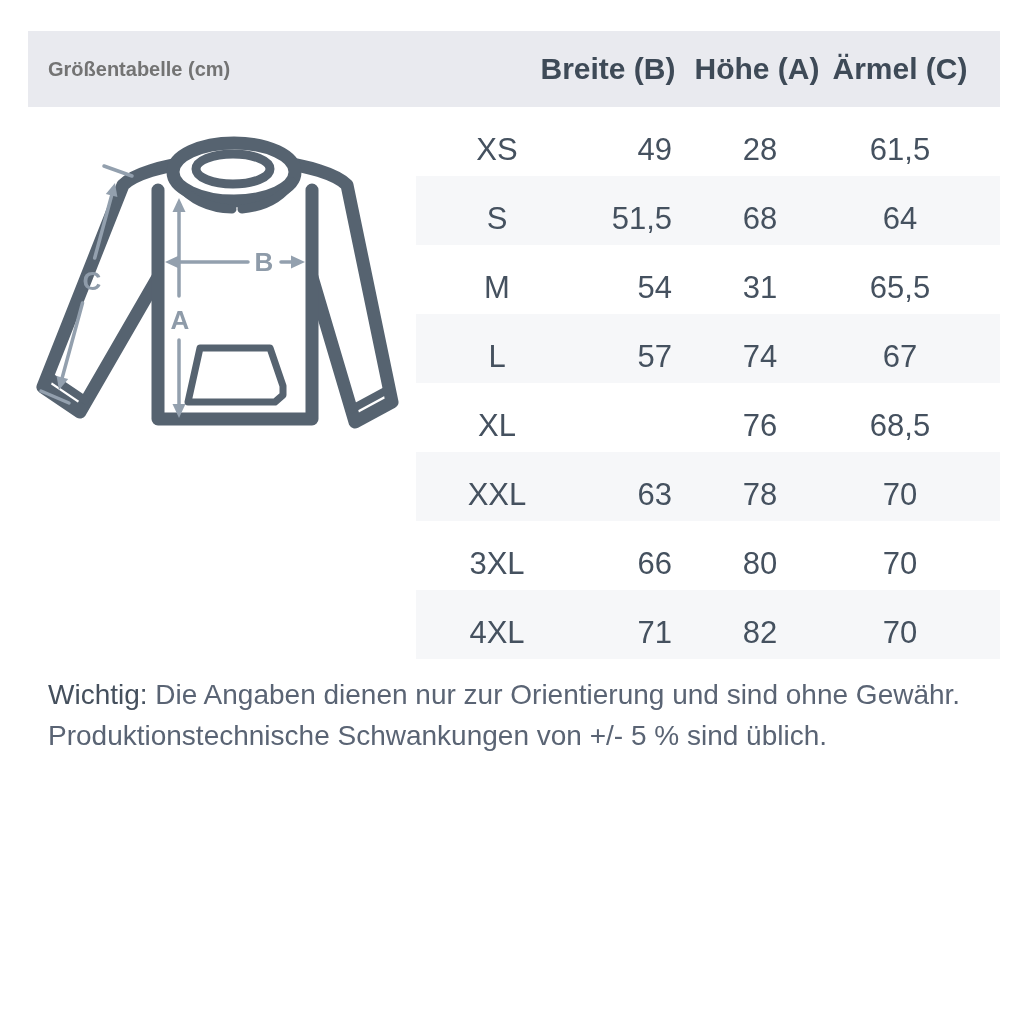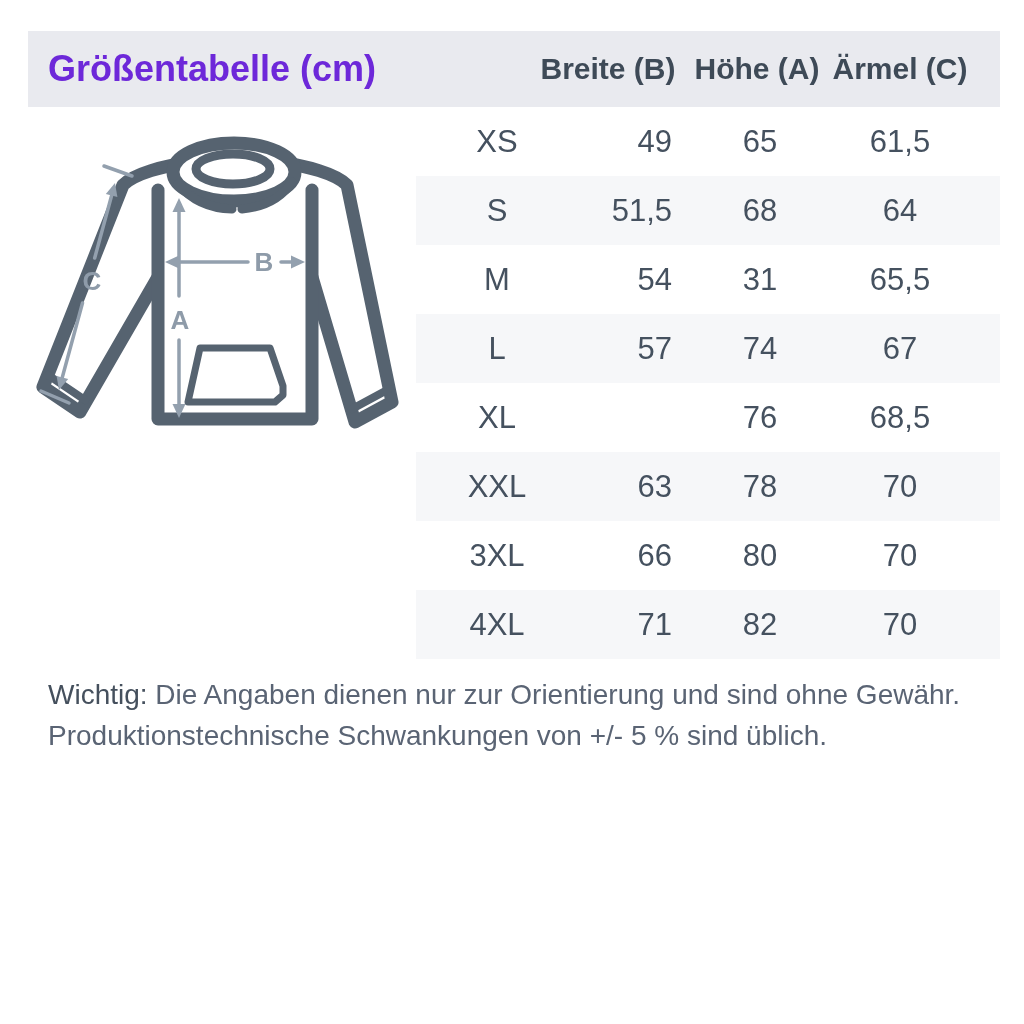--- a/index.html
+++ b/index.html
@@ -7,35 +7,35 @@
     position:relative;width:1024px;height:1024px;background:#ffffff;overflow:hidden;
     font-family:"Liberation Sans","DejaVu Sans",sans-serif;
   }
   
   .header-bar{
     position:absolute;left:28px;top:31px;width:972px;height:76px;
     background:#e9eaef;
   }
   .chart-title{
     position:absolute;left:20px;top:0;height:76px;line-height:76px;
-    font-size:36px;font-weight:bold;color:#6d28d9;white-space:nowrap;
+    font-size:20px;font-weight:bold;color:#737373;white-space:nowrap;
   }
   .col-head{
     position:absolute;top:0;height:88px;line-height:76px;width:160px;
     text-align:center;font-size:30px;font-weight:bold;color:#3e4a57;white-space:nowrap;
   }
   .col-head.b{left:500px}
   .col-head.h{left:649px}
   .col-head.c{left:792px}
   
   .rows{position:absolute;left:416px;top:107px;width:584px;}
   .row{position:relative;width:584px;height:69px;}
   .row:nth-child(even){background:#f6f7f9;}
   .cell{
-    position:absolute;top:0;height:69px;line-height:69px;text-align:center;
+    position:absolute;top:8px;height:69px;line-height:69px;text-align:center;
     font-size:31px;color:#45515f;white-space:nowrap;
   }
   .cell.size{left:0;width:162px;}
   .cell.vb{left:132px;width:124px;text-align:right;}
   .cell.vh{left:282px;width:124px;}
   .cell.vc{left:422px;width:124px;}
   
   .note{
     position:absolute;left:48px;top:674px;width:940px;
     font-size:28px;line-height:41px;color:#5a6474;
@@ -88,21 +88,21 @@
       <text x="150" y="211">A</text>
       <text x="234" y="153">B</text>
       <text x="62" y="172">C</text>
     </g>
   </svg>
 
   <div class="rows">
     <div class="row">
       <span class="cell size">XS</span>
       <span class="cell vb">49</span>
-      <span class="cell vh">65</span>
+      <span class="cell vh">28</span>
       <span class="cell vc">61,5</span>
     </div>
     <div class="row">
       <span class="cell size">S</span>
       <span class="cell vb">51,5</span>
       <span class="cell vh">68</span>
       <span class="cell vc">64</span>
     </div>
     <div class="row">
       <span class="cell size">M</span>

